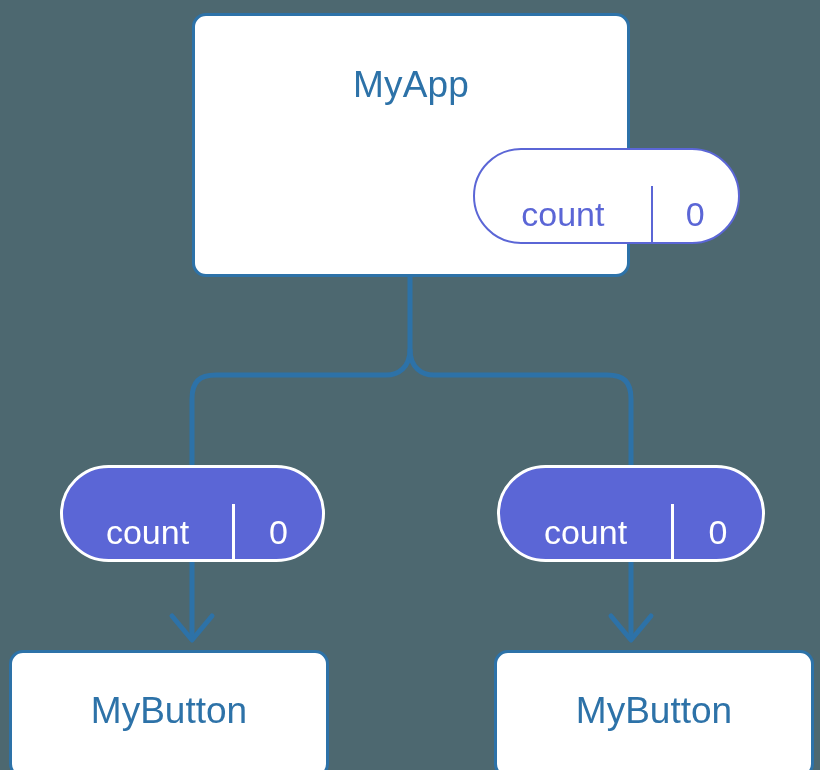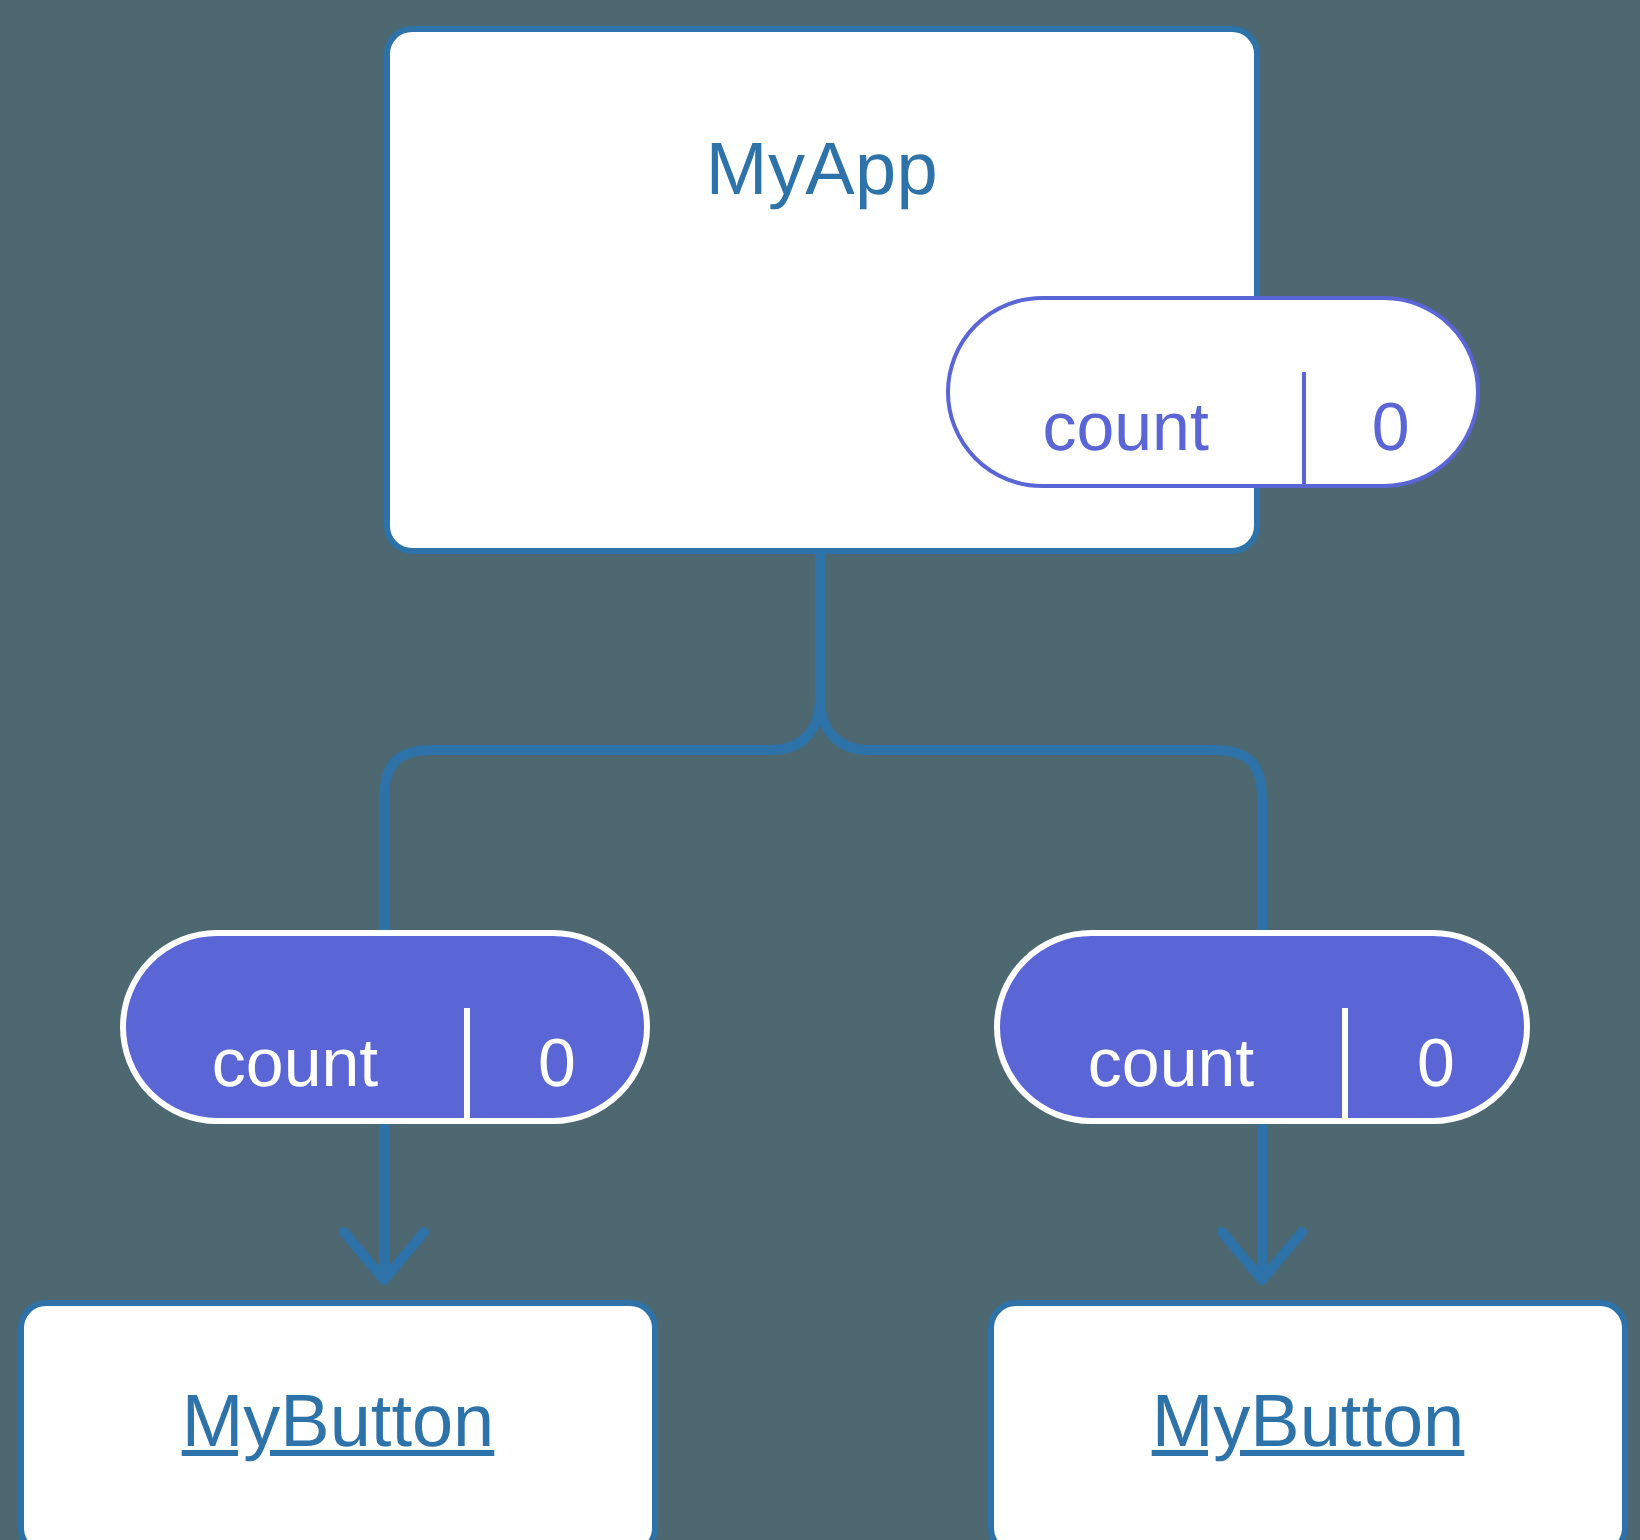--- a/index.html
+++ b/index.html
@@ -135,21 +135,20 @@
     height: 128px;
   }
   .button-label {
     position: absolute;
     left: 0;
     right: 0;
     top: 37px;
     text-align: center;
     color: #2d72a8;
     font-size: 37px;
-    text-decoration: underline;
   }
 </style>
 </head>
 <body>
 
 <div id="canvas">
 
   <svg id="wires" viewBox="0 0 820 770" xmlns="http://www.w3.org/2000/svg">
     <g fill="none" stroke="#2d72a8" stroke-width="5" stroke-linecap="butt">
 

